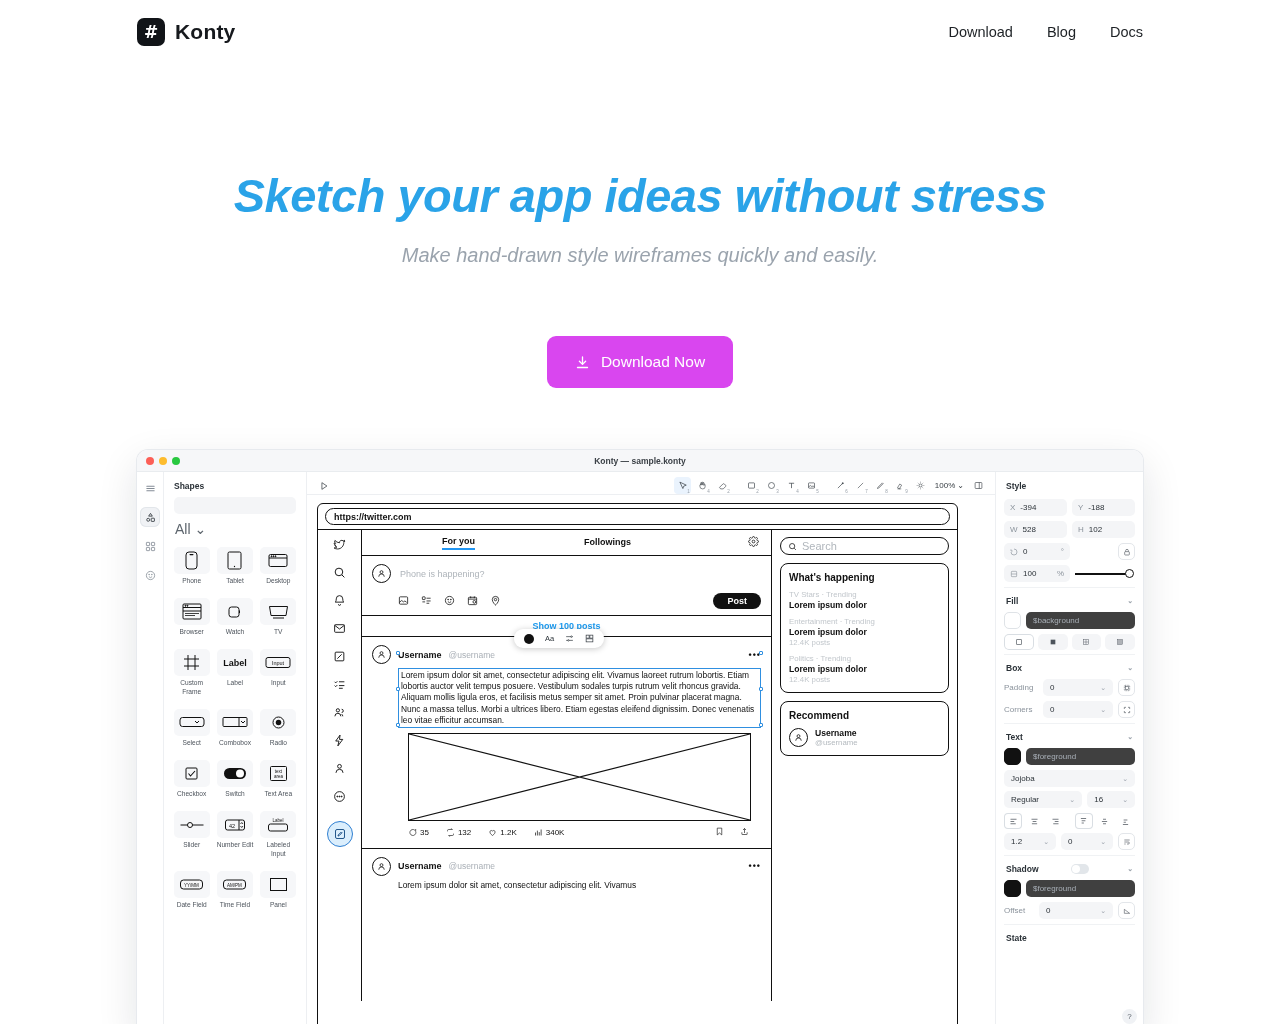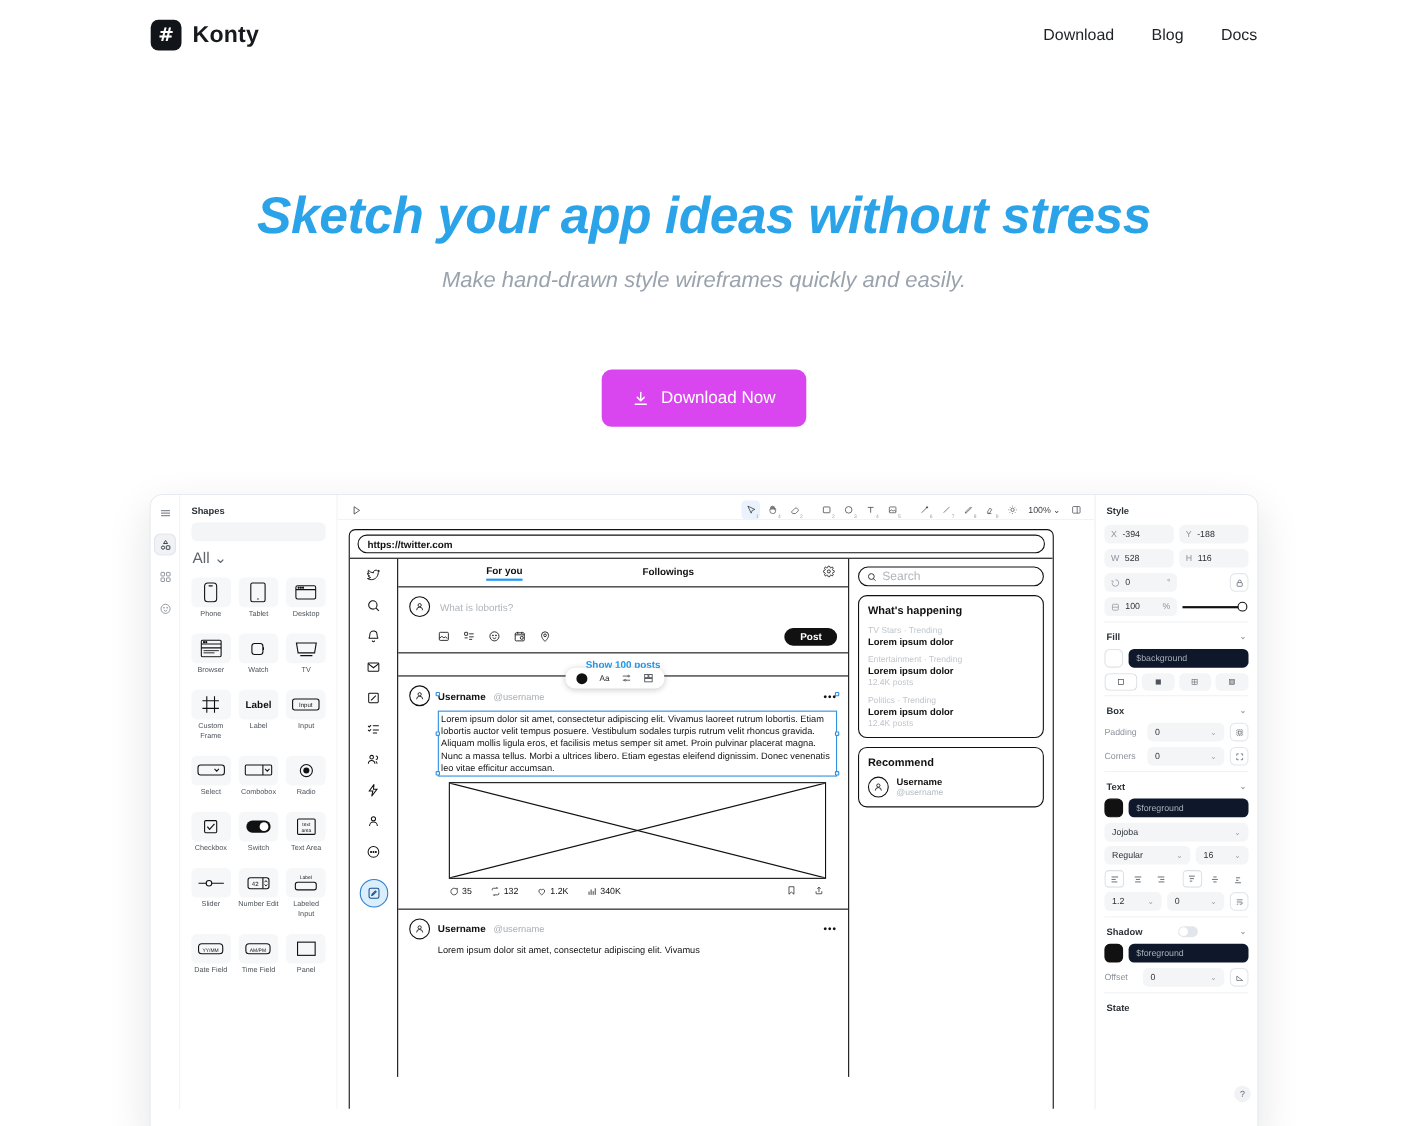--- a/index.html
+++ b/index.html
@@ -242,21 +242,21 @@
   .slider-knob { position: absolute; right: -6px; top: -4px; width: 9px; height: 9px; border-radius: 50%;
      background: #fff; border: 1.4px solid #111; }
   .sp-sec-head {
     display: flex; align-items: center; font-size: 8.5px; font-weight: bold; color: #2b3238;
     padding: 8px 2px 6px; border-top: 1px solid #f0f2f4; margin-top: 4px;
   }
   .sp-sec-head .chev { margin-left: auto; color: #9aa2ab; font-size: 7px; }
   .color-row { display: flex; align-items: center; gap: 5px; margin-bottom: 5px; }
   .color-chip { width: 17px; height: 17px; border-radius: 5px; border: 1px solid #dfe3e7; flex-shrink: 0; }
   .color-chip.dark { background: #111; border-color: #111; }
-  .ph-field { flex: 1; background: #0f172a; border-radius: 5px; height: 17px; display: flex;
+  .ph-field { flex: 1; background: #404040; border-radius: 5px; height: 17px; display: flex;
      align-items: center; padding: 0 7px; font-size: 8px; color: #a8afb7; }
   .seg-row { display: flex; gap: 4px; margin-bottom: 4px; }
   .seg {
     flex: 1; height: 16px; border-radius: 5px; display: flex; align-items: center;
     justify-content: center; background: #f4f5f7; color: #4d545c; cursor: pointer;
   }
   .seg.sel { background: #fff; box-shadow: inset 0 0 0 1px #d9dee3; }
   .sp-select {
     background: #f4f5f7; border-radius: 5px; height: 17px; display: flex; align-items: center;
     padding: 0 7px; font-size: 8px; color: #2b3238; justify-content: space-between;
@@ -303,20 +303,28 @@
       <path d="M12 3v11"></path>
         <path d="M7 10l5 5 5-5"></path>
         <path d="M4 20h16"></path>
     </svg>
     <span>Download Now</span>
   </button>
 </div>
 
 <div class="app-window">
 
+  <div class="titlebar">
+    <div class="lights">
+      <span class="light l-red"></span>
+      <span class="light l-yel"></span>
+      <span class="light l-grn"></span>
+    </div>
+    <div class="win-title">Konty — sample.konty</div>
+  </div>
 
   <div class="app-body">
 
     <div class="rail">
       <div class="rail-btn">
         <svg width="11" height="11" viewBox="0 0 24 24" stroke="currentColor" stroke-width="2.2" stroke-linecap="round">
           <path d="M4 7h16"></path>
             <path d="M4 12h16"></path>
             <path d="M4 17h16"></path>
           </svg>
@@ -762,21 +770,21 @@
               </div>
 
               <div class="tw-compose-box">
                 <div class="tw-cb-top">
                   <div class="tw-avatar">
                     <svg width="11" height="11" viewBox="0 0 24 24" fill="none" stroke="#111" stroke-width="1.7">
                       <circle cx="12" cy="9" r="3.2"></circle>
                         <path d="M6 19a6 6 0 0112 0"></path>
                       </svg>
                   </div>
-                  <div class="tw-ph">What is lobortis?</div>
+                  <div class="tw-ph">Phone is happening?</div>
                 </div>
                 <div class="tw-cb-bot">
                   <span>
                     <svg width="11" height="11" viewBox="0 0 24 24" fill="none" stroke="#111" stroke-width="1.7">
                       <rect x="3" y="4" width="18" height="16" rx="2"></rect>
                         <path d="M3 16l5-4 4 3 3-2 4 3"></path>
                       </svg></span>
                   <span>
                     <svg width="11" height="11" viewBox="0 0 24 24" fill="none" stroke="#111" stroke-width="1.7">
                       <rect x="3" y="4" width="6" height="6" rx="1"></rect>
@@ -968,21 +976,21 @@
           <span>-188</span>
         </div>
       </div>
       <div class="sp-grid2">
         <div class="sp-field">
           <span class="sp-key">W</span>
           <span>528</span>
         </div>
         <div class="sp-field">
           <span class="sp-key">H</span>
-          <span>116</span>
+          <span>102</span>
         </div>
       </div>
       <div class="sp-row">
         <div class="sp-field" style="width:66px">
           <svg width="8" height="8" viewBox="0 0 24 24" fill="none" stroke="#8b939c" stroke-width="2">
             <path d="M3 12a9 9 0 109-9"></path>
               <path d="M3 4v5h5"></path>
             </svg>
           <span>0</span>
           <span class="sp-key" style="margin-left:auto">°</span>

